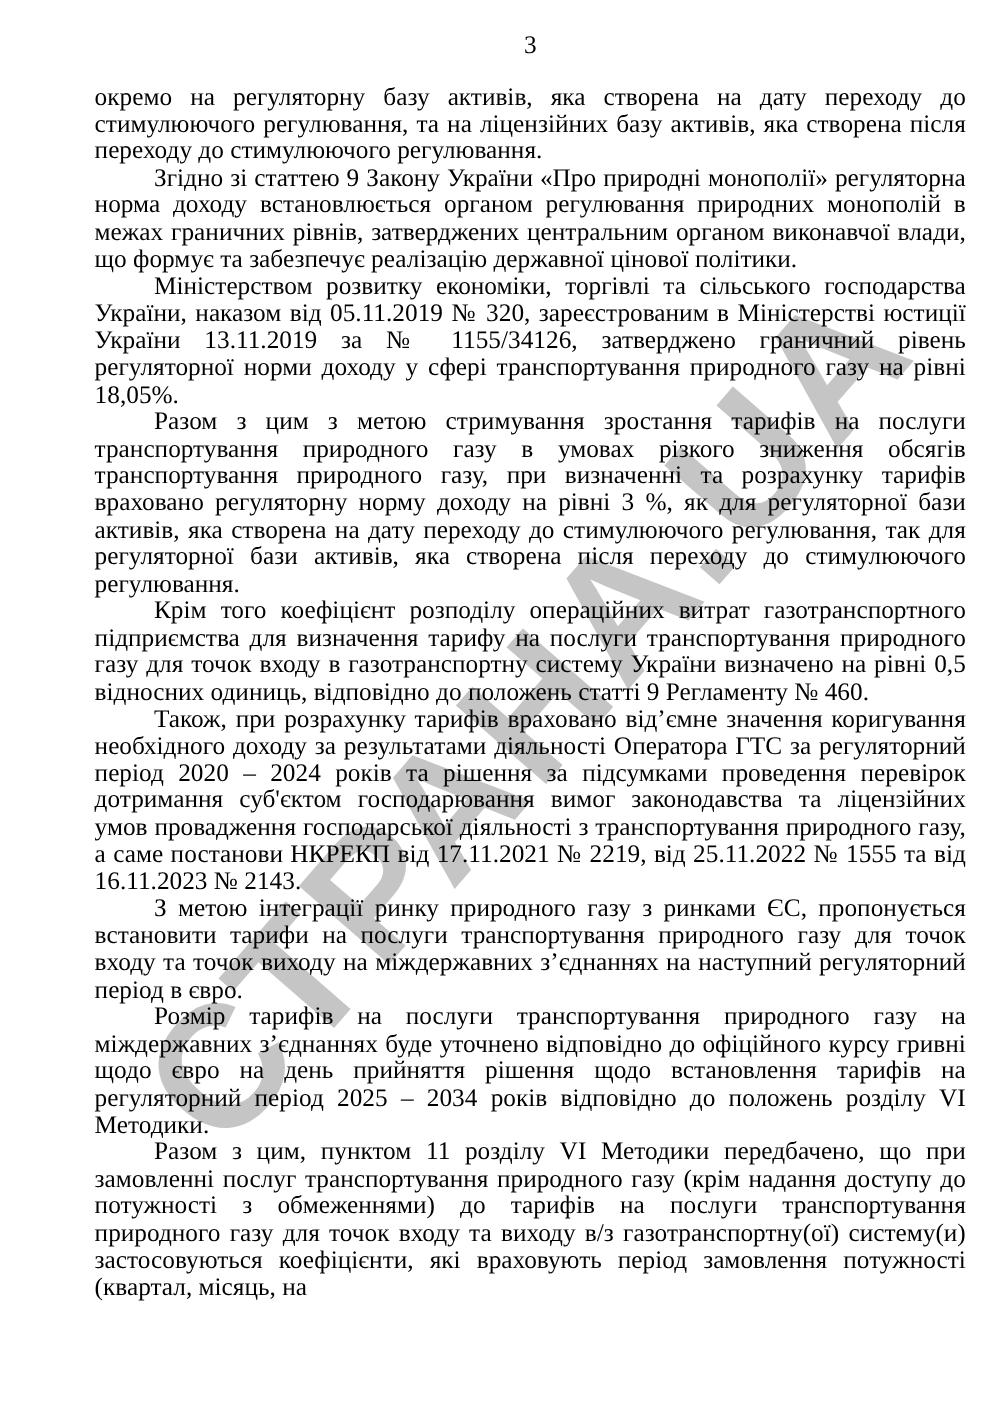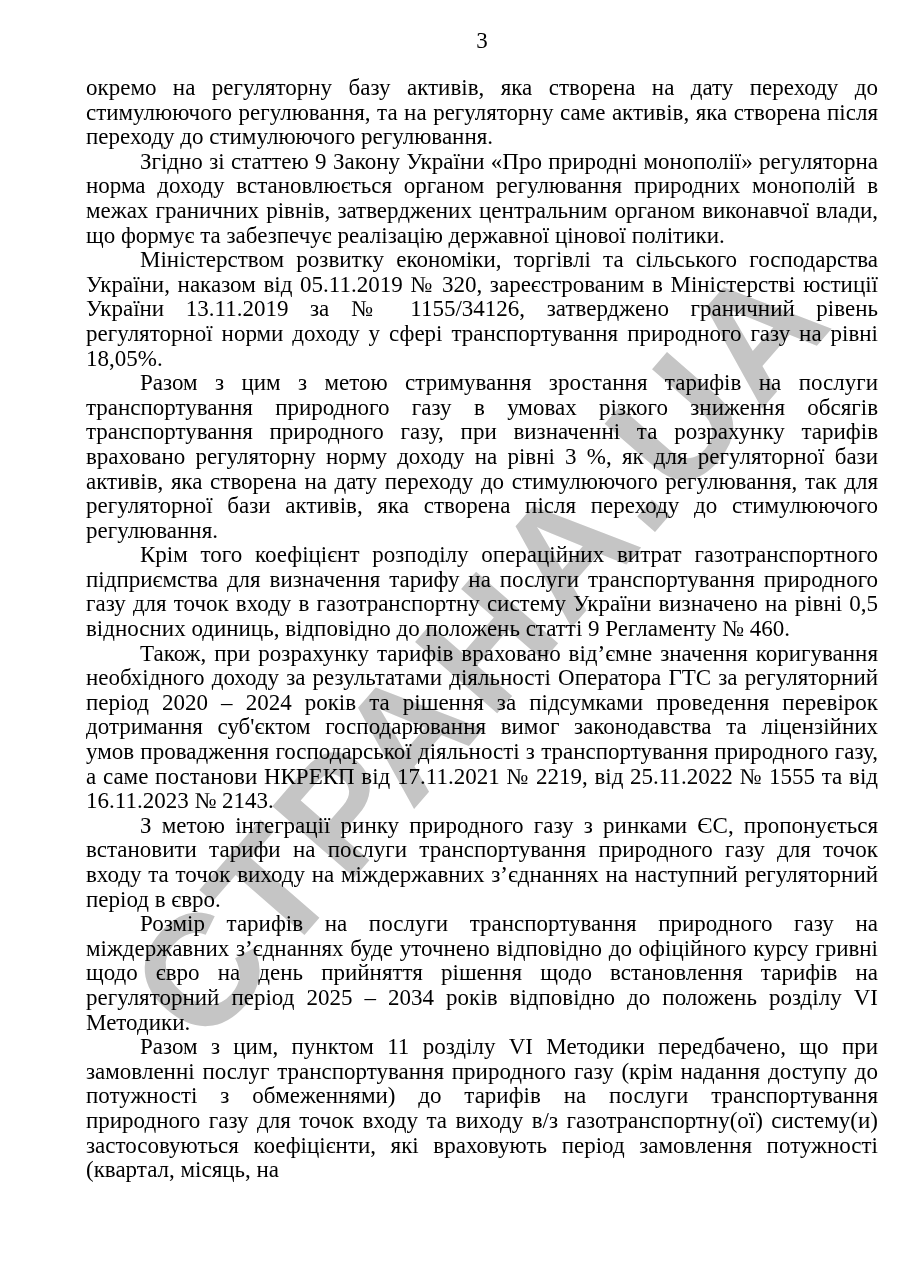--- a/index.html
+++ b/index.html
@@ -66,21 +66,21 @@
 </style>
 </head>
 <body>
 
 <div class="page">
   <div class="watermark" style="color: rgb(197, 197, 197);">СТРАНА.UA</div>
 
   <div class="page-number">3</div>
 
   <div class="content">
-      <p class="para no-indent">окремо на регуляторну базу активів, яка створена на дату переходу до стимулюючого регулювання, та на регуляторну саме активів, яка створена після переходу до стимулюючого регулювання.</p>
+      <p class="para no-indent">окремо на регуляторну базу активів, яка створена на дату переходу до стимулюючого регулювання, та на ліцензійних базу активів, яка створена після переходу до стимулюючого регулювання.</p>
       <p class="para">Згідно зі статтею 9 Закону України «Про природні монополії» регуляторна норма доходу встановлюється органом регулювання природних монополій в межах граничних рівнів, затверджених центральним органом виконавчої влади, що формує та забезпечує реалізацію державної цінової політики.</p>
       <p class="para">Міністерством розвитку економіки, торгівлі та сільського господарства України, наказом від 05.11.2019 № 320, зареєстрованим в Міністерстві юстиції України 13.11.2019 за № 1155/34126, затверджено граничний рівень регуляторної норми доходу у сфері транспортування природного газу на рівні 18,05%.</p>
       <p class="para">Разом з цим з метою стримування зростання тарифів на послуги транспортування природного газу в умовах різкого зниження обсягів транспортування природного газу, при визначенні та розрахунку тарифів враховано регуляторну норму доходу на рівні 3 %, як для регуляторної бази активів, яка створена на дату переходу до стимулюючого регулювання, так для регуляторної бази активів, яка створена після переходу до стимулюючого регулювання.</p>
       <p class="para">Крім того коефіцієнт розподілу операційних витрат газотранспортного підприємства для визначення тарифу на послуги транспортування природного газу для точок входу в газотранспортну систему України визначено на рівні 0,5 відносних одиниць, відповідно до положень статті 9 Регламенту № 460.</p>
       <p class="para">Також, при розрахунку тарифів враховано від’ємне значення коригування необхідного доходу за результатами діяльності Оператора ГТС за регуляторний період 2020 – 2024 років та рішення за підсумками проведення перевірок дотримання суб'єктом господарювання вимог законодавства та ліцензійних умов провадження господарської діяльності з транспортування природного газу, а саме постанови НКРЕКП від 17.11.2021 № 2219, від 25.11.2022 № 1555 та від 16.11.2023 № 2143.</p>
       <p class="para">З метою інтеграції ринку природного газу з ринками ЄС, пропонується встановити тарифи на послуги транспортування природного газу для точок входу та точок виходу на міждержавних з’єднаннях на наступний регуляторний період в євро.</p>
       <p class="para">Розмір тарифів на послуги транспортування природного газу на міждержавних з’єднаннях буде уточнено відповідно до офіційного курсу гривні щодо євро на день прийняття рішення щодо встановлення тарифів на регуляторний період 2025 – 2034 років відповідно до положень розділу VI Методики.</p>
       <p class="para">Разом з цим, пунктом 11 розділу VI Методики передбачено, що при замовленні послуг транспортування природного газу (крім надання доступу до потужності з обмеженнями) до тарифів на послуги транспортування природного газу для точок входу та виходу в/з газотранспортну(ої) систему(и) застосовуються коефіцієнти, які враховують період замовлення потужності (квартал, місяць, на</p>
     </div>
 </div>

